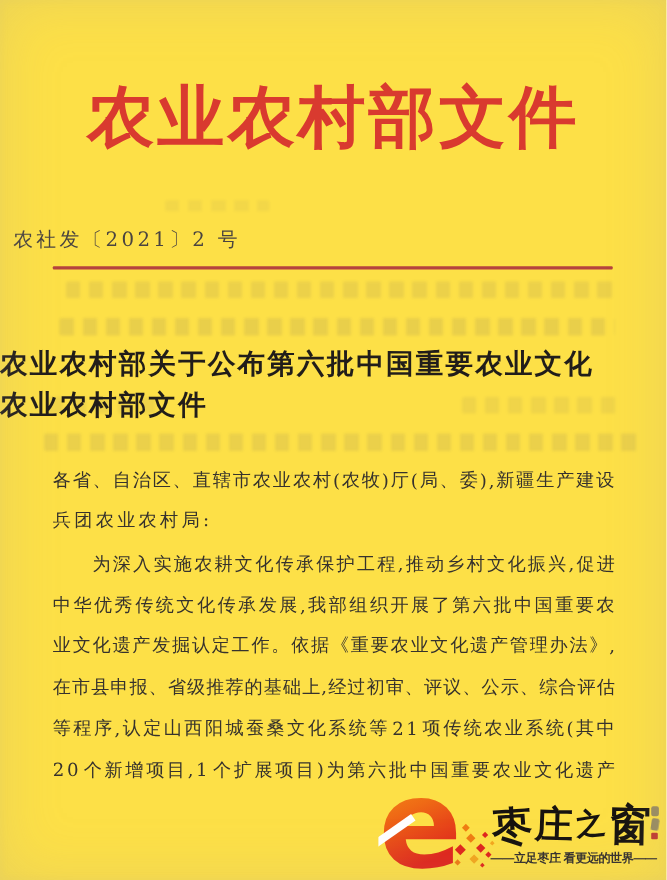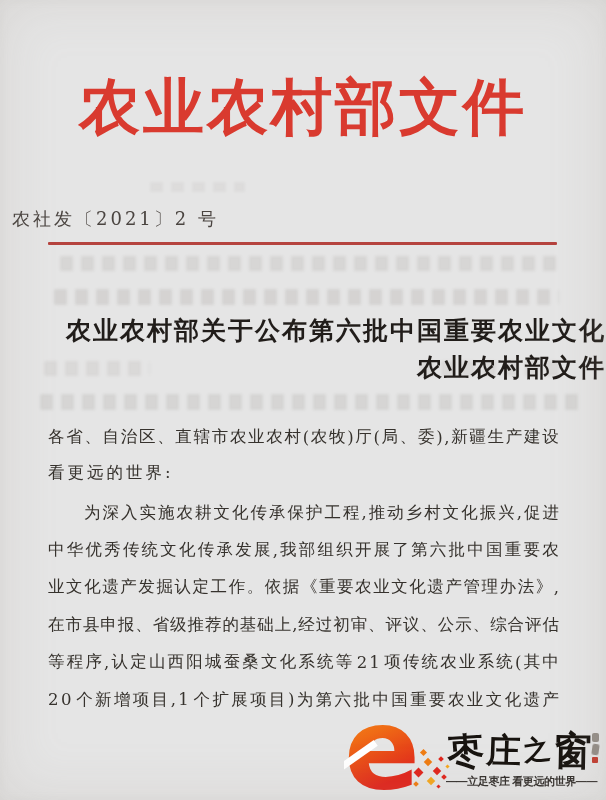--- a/index.html
+++ b/index.html
@@ -1,18 +1,18 @@
 <!DOCTYPE html>
 <html><head>
 <meta charset="utf-8">
 <style>
   html,body{margin:0;padding:0;background:#ffffff;}
   .page{
     position:relative;width:606px;height:800px;overflow:hidden;
-    background:#e5e5e5;
+    background:#fde047;
     font-family:"DejaVu Serif","Liberation Serif",serif;
   }
   .page::after{ 
     content:"";position:absolute;inset:0;pointer-events:none;
     box-shadow:inset 0 0 55px rgba(168,158,150,0.22), inset 0 0 8px rgba(180,172,165,0.10);
   }
   .header-title{
     position:absolute;left:0;top:64px;width:606px;height:86px;line-height:86px;
     text-align:center;font-size:61px;font-weight:bold;color:#d93a2f;
     letter-spacing:3px;white-space:nowrap;
@@ -20,21 +20,21 @@
   .doc-number{
     position:absolute;left:12px;top:206px;width:606px;height:26px;line-height:26px;
     text-align:left;font-size:18px;color:#4a4440;letter-spacing:3px;white-space:nowrap;
   }
   .red-rule{
     position:absolute;left:48px;top:242px;width:509px;height:3px;
     background:#b5433e;border-radius:1px;
   }
   .title-block{position:absolute;left:0;top:312px;width:606px;}
   .title-line{
-    height:37px;line-height:37px;text-align:right;
+    height:37px;line-height:37px;text-align:left;
     font-size:25px;font-weight:bold;color:#211d1a;letter-spacing:2px;white-space:nowrap;
   }
   .addr-block{position:absolute;left:48px;top:419px;width:511px;color:#36322d;}
   .addr-line{height:36px;font-size:16.5px;}
   .addr-line.plain{line-height:36px;letter-spacing:3px;white-space:nowrap;}
   .body-block{position:absolute;left:48px;top:494px;width:511px;color:#36322d;}
   .body-line{height:37.4px;font-size:16.5px;box-sizing:border-box;}
   .body-line.indent{padding-left:36px;}
   [data-justify]{display:flex;justify-content:space-between;align-items:center;}
   
@@ -114,21 +114,21 @@
         <span>委</span>
         <span>)</span>
         <span>,</span>
         <span>新</span>
         <span>疆</span>
         <span>生</span>
         <span>产</span>
         <span>建</span>
         <span>设</span>
       </div>
-    <div class="addr-line plain">看更远的世界:</div>
+    <div class="addr-line plain">兵团农业农村局:</div>
   </div>
 
   <div class="body-block">
     <div class="body-line indent" data-justify="">
         <span>为</span>
         <span>深</span>
         <span>入</span>
         <span>实</span>
         <span>施</span>
         <span>农</span>

